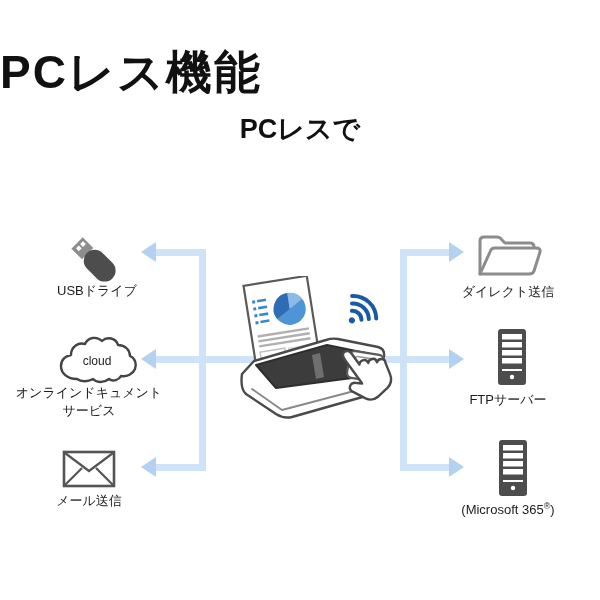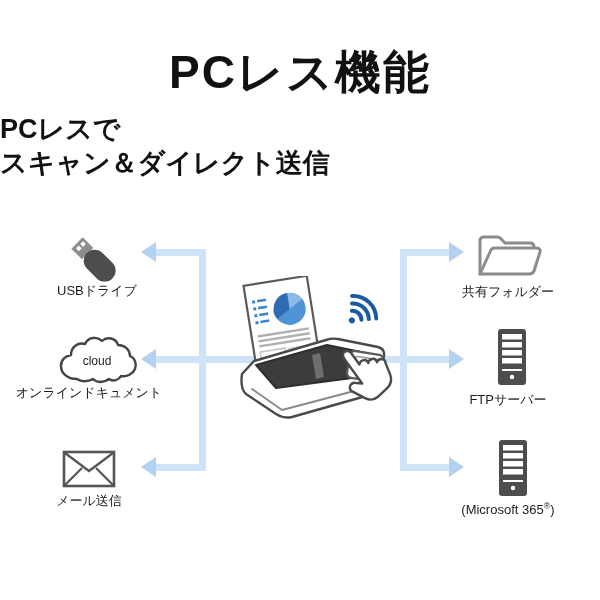--- a/index.html
+++ b/index.html
@@ -1,22 +1,22 @@
 <!DOCTYPE html>
 <html><head>
 <meta charset="utf-8">
 <style>
   html,body{margin:0;padding:0;background:#fff;}
   body{width:600px;height:600px;position:relative;overflow:hidden;
        font-family:"Liberation Sans","DejaVu Sans",sans-serif;color:#1c1c1c;}
   .abs{position:absolute;}
   
-  .title{top:42px;left:0;width:600px;text-align:center;font-size:46px;font-weight:900;
+  .title{top:42px;left:0;width:600px;font-size:46px;font-weight:900;
          letter-spacing:2px;color:#111;}
-  .subtitle{top:112px;left:0;width:600px;text-align:left;font-size:27px;font-weight:800;
+  .subtitle{top:112px;left:0;width:600px;text-align:center;font-size:27px;font-weight:800;
             line-height:34px;color:#111;}
   
   .line{background:#cfe3f8;position:absolute;}
   .head-left{position:absolute;width:0;height:0;
     border-top:10px solid transparent;border-bottom:10px solid transparent;
     border-right:15px solid #b3d1f1;}
   .head-right{position:absolute;width:0;height:0;
     border-top:10px solid transparent;border-bottom:10px solid transparent;
     border-left:15px solid #b3d1f1;}
   
@@ -26,21 +26,20 @@
   .sp-label sup,.sp-sub sup{font-size:9px;letter-spacing:0;}
   .sp-sub{font-size:13px;letter-spacing:0;}
   .cloud-word{font-size:12px;font-weight:normal;fill:#222;}
 </style>
 </head>
 <body>
 
 <div class="abs title">PCレス機能</div>
 <div class="abs subtitle">
   <div>PCレスで</div>
-  <div>スキャン＆ダイレクト送信</div>
 </div>
 
 <div class="line" style="left:199px;top:249px;width:7px;height:222px;"></div>
 <div class="line" style="left:400px;top:249px;width:7px;height:222px;"></div>
 
 <div class="line" style="left:155px;top:249px;width:51px;height:7px;"></div>
 <div class="head-left" style="left:141px;top:242px;"></div>
 
 <div class="line" style="left:155px;top:356px;width:295px;height:7px;"></div>
 <div class="head-left" style="left:141px;top:349px;"></div>
@@ -67,34 +66,35 @@
 
 <svg class="abs" style="left:54px;top:334px;" width="86" height="52" viewBox="0 0 86 52">
   <path d="M23 45 C13 45 7 39 7 32 C7 26 11 22 17 21 C17 13 24 8 31 10
            C34 3 43 2 48 7 C53 2 62 4 64 11 C71 11 76 16 76 22
            C81 24 83 30 81 35 C79 40 73 43 67 42 C65 46 59 48 55 45
            C50 49 43 49 39 45 C34 48 27 48 23 45 Z" fill="#fff" stroke="#444" stroke-width="2.4" stroke-linejoin="round"></path>
   <text class="cloud-word" x="43" y="31" text-anchor="middle">cloud</text>
 </svg>
 <div class="node-label" style="left:4px;top:384px;width:170px;">
   <div>オンラインドキュメント</div>
+  <div>サービス</div>
 </div>
 
 <svg class="abs" style="left:62px;top:450px;" width="54" height="38" viewBox="0 0 54 38">
   <rect x="2" y="2" width="50" height="34" fill="#fff" stroke="#555" stroke-width="2.6"></rect>
   <path d="M3,3 L27,21 L51,3" fill="none" stroke="#555" stroke-width="2.2"></path>
   <path d="M3,35 L20,18 M51,35 L34,18" fill="none" stroke="#555" stroke-width="2.2"></path>
 </svg>
 <div class="node-label" style="left:12px;top:492px;width:154px;">メール送信</div>
 
 <svg class="abs" style="left:474px;top:228px;" width="70" height="52" viewBox="0 0 70 52">
   <path d="M6,46 L6,13 Q6,9 10,9 L23,9 Q26,9 28,12 L31,15 L56,15 Q60,15 60,19 L60,23" fill="none" stroke="#8c8c8c" stroke-width="3" stroke-linejoin="round" stroke-linecap="round"></path>
   <path d="M6,46 L16,24 Q17,20 21,20 L62,20 Q67,20 66,24 L60,43 Q59,46 55,46 Z" fill="#fff" stroke="#8c8c8c" stroke-width="3" stroke-linejoin="round"></path>
 </svg>
-<div class="node-label" style="left:430px;top:283px;width:156px;">共有フォルダー</div>
+<div class="node-label" style="left:430px;top:283px;width:156px;">ダイレクト送信</div>
 
 <svg class="abs" style="left:497px;top:328px;" width="30" height="58" viewBox="0 0 30 58">
   <rect x="1" y="1" width="28" height="56" rx="3" fill="#4d4d4d"></rect>
   <rect x="5" y="6" width="20" height="5.5" fill="#fff"></rect>
   <rect x="5" y="14" width="20" height="5.5" fill="#fff"></rect>
   <rect x="5" y="22" width="20" height="5.5" fill="#fff"></rect>
   <rect x="5" y="30" width="20" height="5.5" fill="#fff"></rect>
   <rect x="5" y="41" width="20" height="2" fill="#fff"></rect>
   <circle cx="15" cy="49" r="2.2" fill="#fff"></circle>
 </svg>

